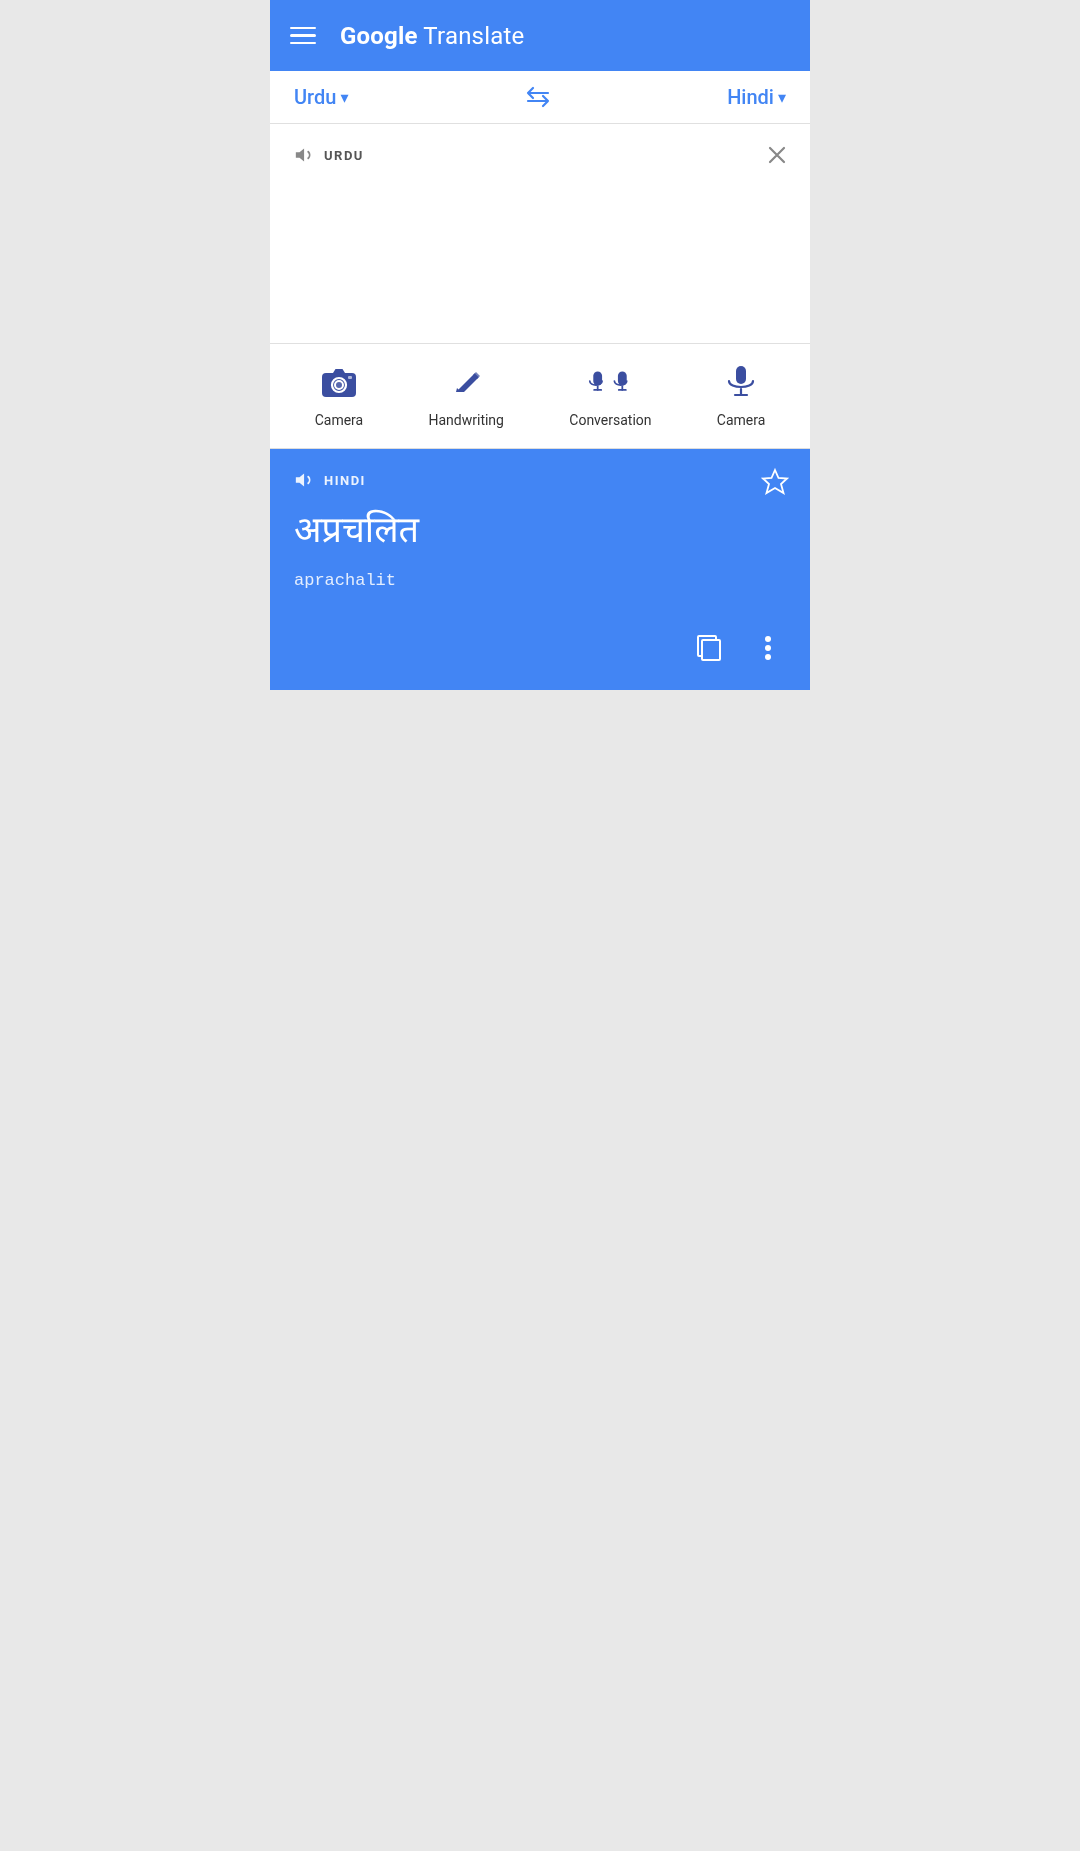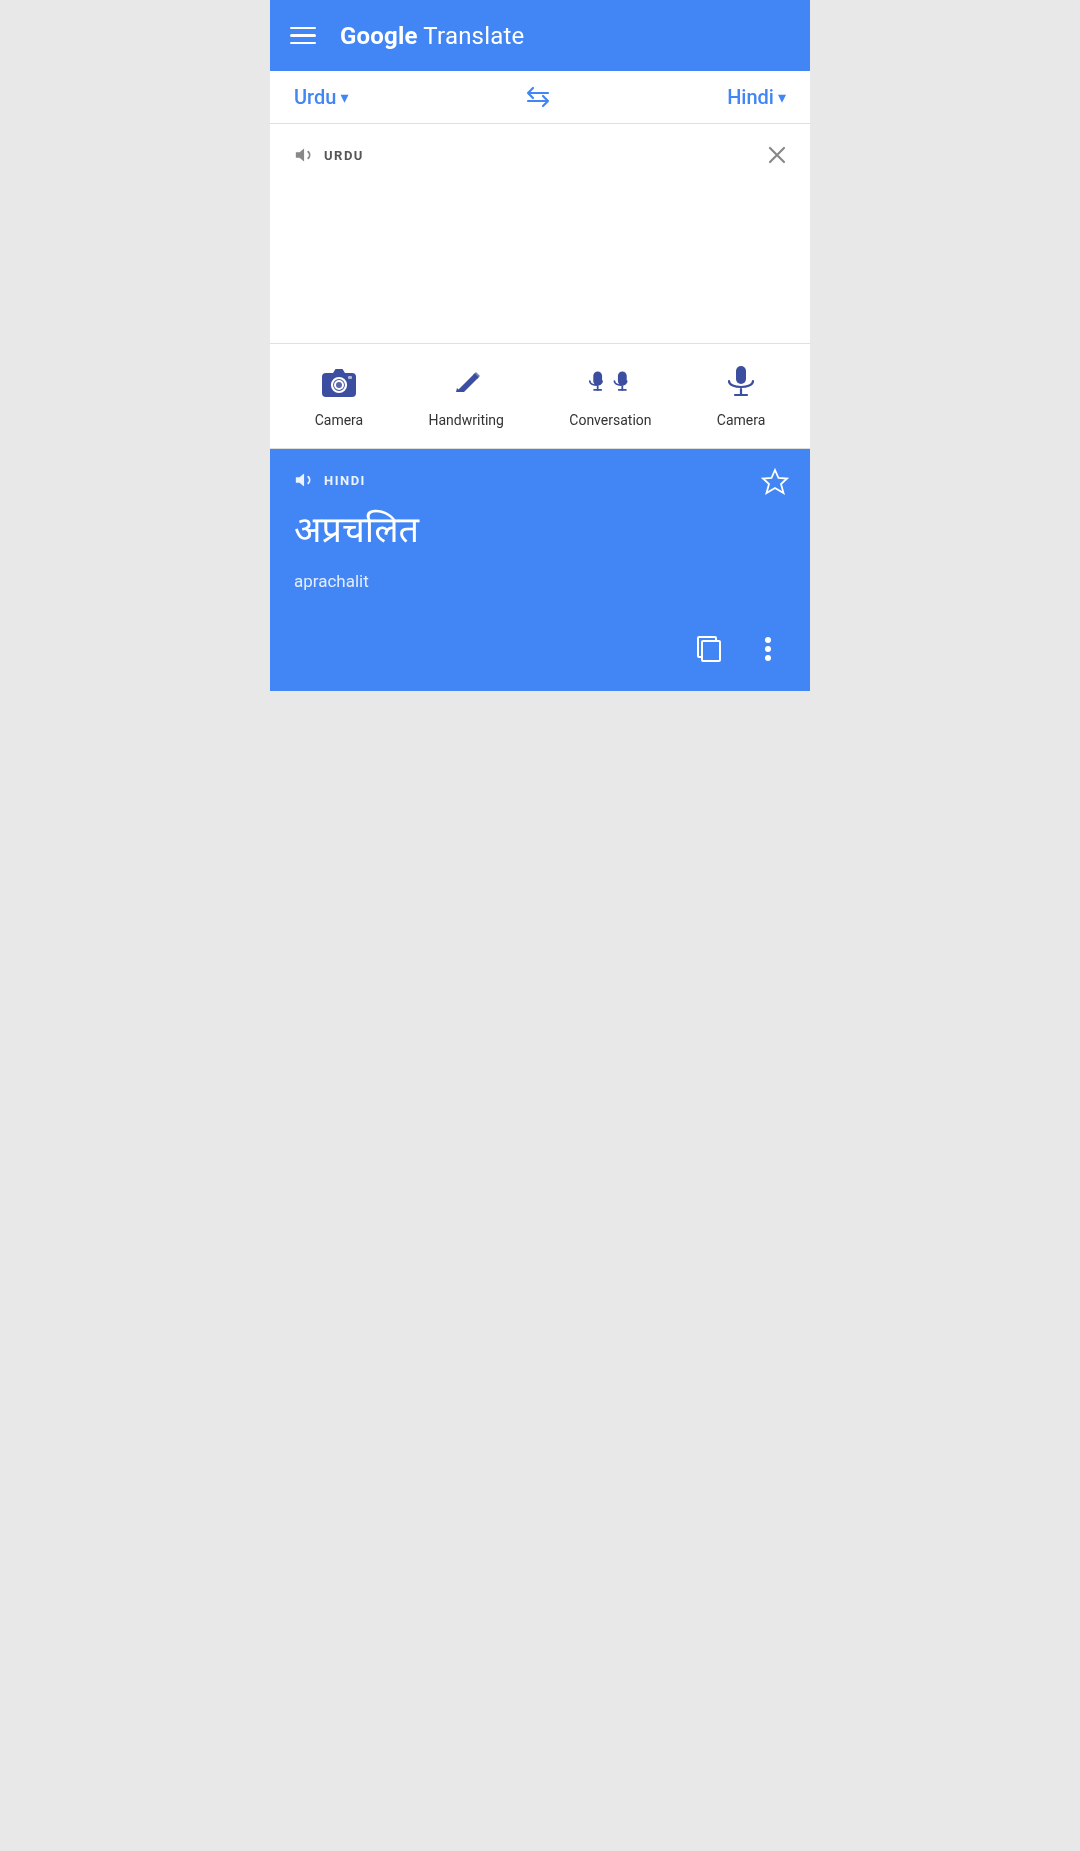--- a/index.html
+++ b/index.html
@@ -195,20 +195,21 @@
       color: white;
       font-weight: 400;
       margin-bottom: 17px;
       line-height: 1.3;
     }
 
     .transliteration {
       font-size: 17px;
       color: rgba(255,255,255,0.85);
       margin-bottom: 40px;
+      font-family: Liberation Mono, monospace;
     }
 
     .trans-actions {
       display: flex;
       justify-content: flex-end;
       align-items: center;
       gap: 20px;
       margin-top: 8px;
     }
 

